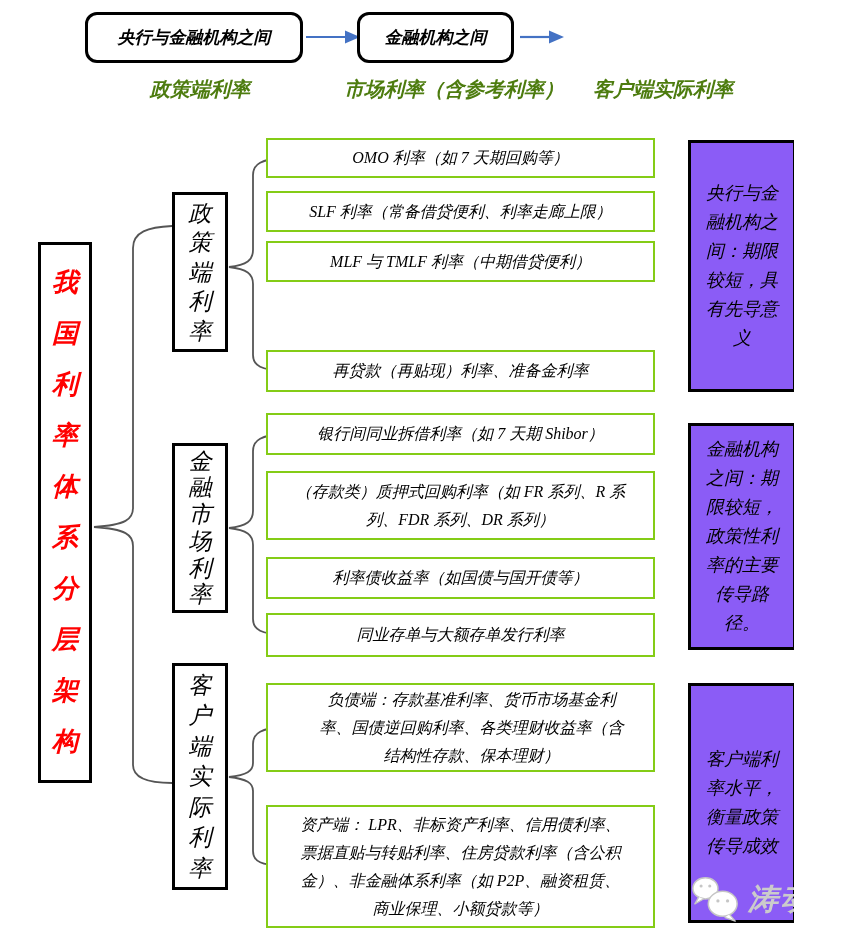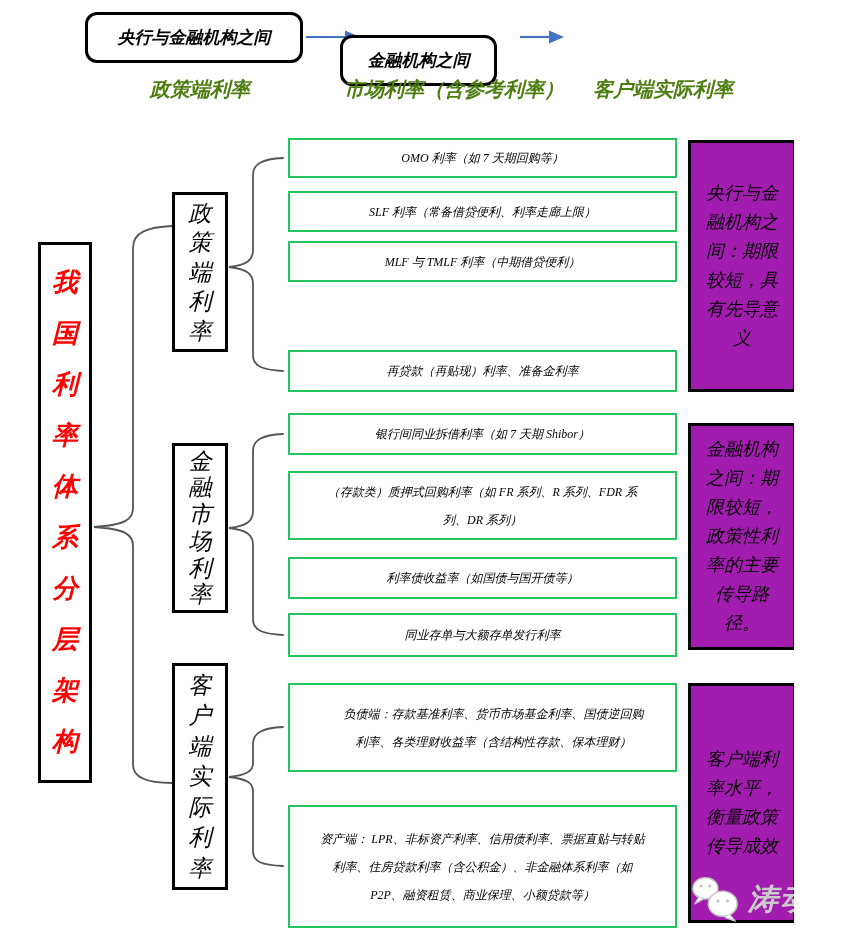--- a/index.html
+++ b/index.html
@@ -13,28 +13,28 @@
         font-weight:bold;font-size:17px;white-space:nowrap;}
   .rlabel{position:absolute;top:76px;height:24px;text-align:center;
           color:#4d7c0f;font-weight:bold;font-size:20px;white-space:nowrap;}
 
   .vbox{position:absolute;box-sizing:border-box;border:3px solid #000;background:#fff;
         display:flex;flex-direction:column;align-items:center;justify-content:space-evenly;}
   .vbox span{display:block;line-height:1;}
   .root{left:38px;top:242px;width:54px;height:541px;color:#ff0000;font-size:26px;font-weight:bold;}
   .cat{left:172px;width:56px;font-size:23px;}
 
-  .ibox{position:absolute;left:288px;width:389px;box-sizing:border-box;
-        border:2px solid #22c55e;background:#fff;
+  .ibox{position:absolute;left:266px;width:389px;box-sizing:border-box;
+        border:2px solid #84cc16;background:#fff;
         display:flex;align-items:center;justify-content:center;
-        text-align:center;font-size:12px;line-height:28px;padding:0 8px;}
+        text-align:center;font-size:16px;line-height:28px;padding:0 8px;}
   .ibox.wrap{padding:0 26px;}
 
   .nbox{position:absolute;left:688px;width:108px;box-sizing:border-box;
-        border:3px solid #000;background:#a21caf;
+        border:3px solid #000;background:#8b5cf6;
         display:flex;align-items:center;justify-content:center;
         text-align:center;font-size:18px;line-height:29px;padding:0 11px;}
 
   .watermark{position:absolute;left:690px;top:872px;width:164px;height:54px;
              display:flex;align-items:center;color:#cbcbcb;
              font-size:30px;font-weight:bold;letter-spacing:2px;white-space:nowrap;}
   .watermark svg{margin-right:6px;flex:0 0 auto;}
 </style>
 </head>
 <body>
@@ -55,21 +55,21 @@
     <path d="M 172 226 C 148 227 133 232 133 248 L 133 508 C 133 519 126 525 94 527 C 126 529 133 535 133 546 L 133 765 C 133 778 148 783 172 783" fill="none" stroke="#555555" stroke-width="1.8" stroke-linecap="round"></path>
 
     <path d="M 283 158 C 262 159 253 164 253 175 L 253 250 C 253 260 247 265 229 267 C 247 269 253 274 253 284 L 253 355 C 253 366 262 370 283 371" fill="none" stroke="#555555" stroke-width="1.8" stroke-linecap="round"></path>
 
     <path d="M 283 434 C 262 435 253 440 253 451 L 253 511 C 253 521 247 526 229 528 C 247 530 253 535 253 545 L 253 619 C 253 630 262 634 283 635" fill="none" stroke="#555555" stroke-width="1.8" stroke-linecap="round"></path>
 
     <path d="M 283 727 C 262 728 253 733 253 744 L 253 763 C 253 771 247 775 229 777 C 247 779 253 783 253 791 L 253 851 C 253 862 262 865 283 866" fill="none" stroke="#555555" stroke-width="1.8" stroke-linecap="round"></path>
   </svg>
 
   <div class="tbox" style="left:85px;width:218px;">央行与金融机构之间</div>
-  <div class="tbox" style="left:340px;width:157px;margin-top:23px;">金融机构之间</div>
+  <div class="tbox" style="left:357px;width:157px;">金融机构之间</div>
 
   <div class="rlabel" style="left:110px;width:180px;">政策端利率</div>
   <div class="rlabel" style="left:344px;width:220px;">市场利率（含参考利率）</div>
   <div class="rlabel" style="left:593px;width:140px;">客户端实际利率</div>
 
   <div class="vbox root">
       <span>我</span>
       <span>国</span>
       <span>利</span>
       <span>率</span>

